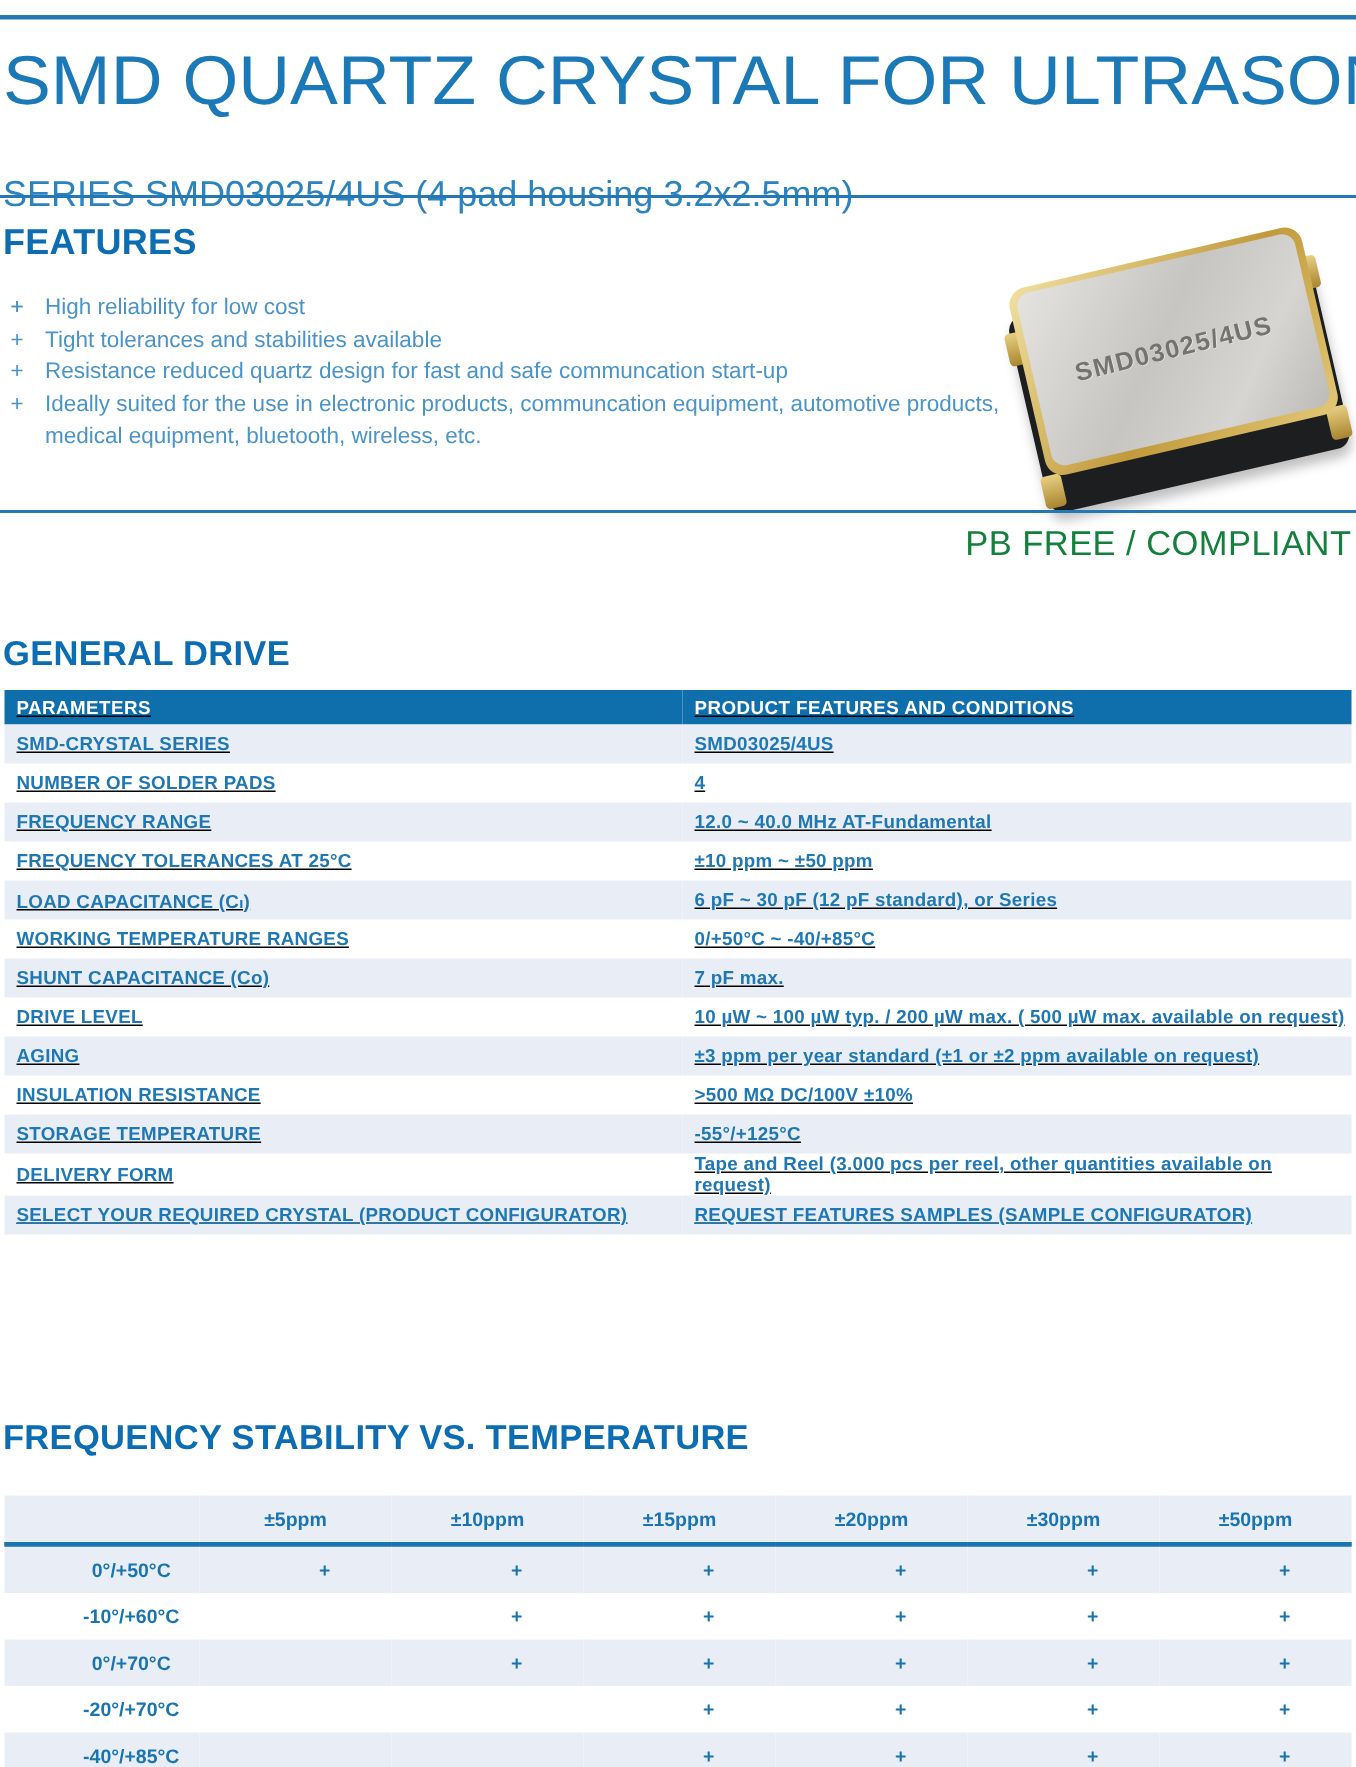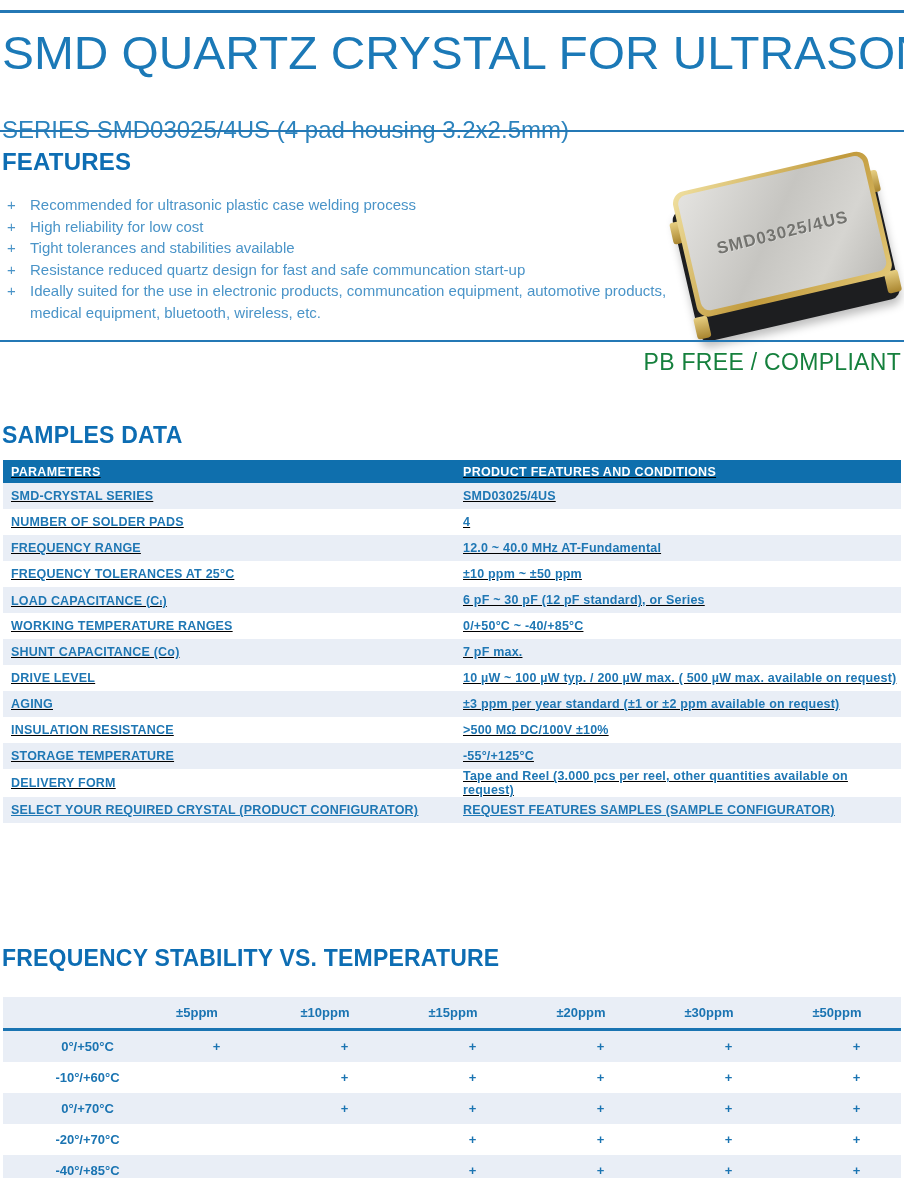--- a/index.html
+++ b/index.html
@@ -77,21 +77,20 @@
   <div class="title">SMD QUARTZ CRYSTAL FOR ULTRASONIC</div>
   <div class="subtitle">SERIES SMD03025/4US (4 pad housing 3.2x2.5mm)</div>
 
   <div class="rule rule2"></div>
 
   <div class="sec-heading features-heading">FEATURES</div>
 
   <ul class="features-list">
     <li>
       <span class="plus">+</span>
-      <span>Recommended for ultrasonic plastic case welding process</span>
     </li>
     <li>
       <span class="plus">+</span>
       <span>High reliability for low cost</span>
     </li>
     <li>
       <span class="plus">+</span>
       <span>Tight tolerances and stabilities available</span>
     </li>
     <li>
@@ -115,21 +114,21 @@
       <div class="lid">
         <span class="marking">SMD03025/4US</span>
       </div>
     </div>
   </div>
 
   <div class="rule rule3"></div>
 
   <div class="pbfree">PB FREE / COMPLIANT</div>
 
-  <div class="sec-heading gd-heading">SAMPLES DATA</div>
+  <div class="sec-heading gd-heading">GENERAL DRIVE</div>
 
   <table class="gd-table">
     <colgroup>
         <col class="col-param">
         <col>
       </colgroup>
     <thead>
       <tr>
         <th>PARAMETERS</th>
         <th>PRODUCT FEATURES AND CONDITIONS</th>

